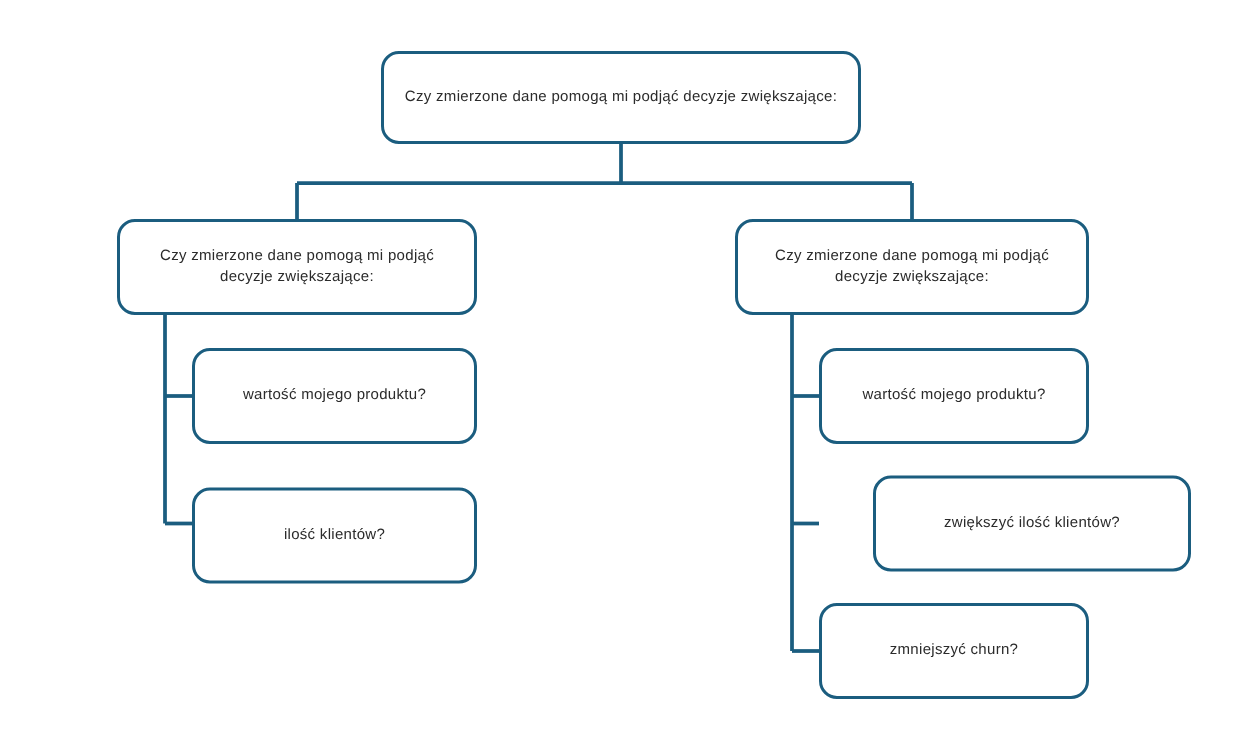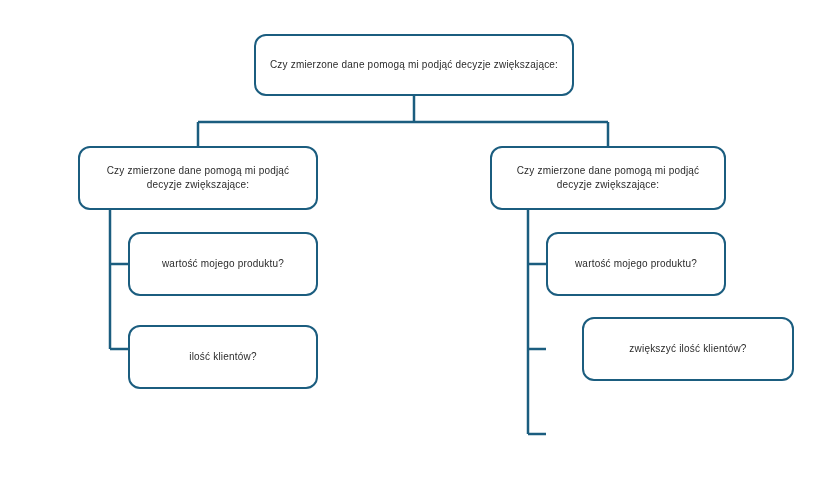--- a/index.html
+++ b/index.html
@@ -93,14 +93,17 @@
   </div>
 
   <div class="node" style="left:546px; top:232px; width:180px; height:64px;">
     <span class="label">wartość mojego produktu?</span>
   </div>
 
   <div class="node" style="left:546px; top:317px; width:212px; height:64px;margin-left:36px;">
     <span class="label">zwiększyć ilość klientów?</span>
   </div>
 
+  <div class="node" style="left:546px; top:402px; width:180px; height:64px;">
+    <span class="label">zmniejszyć churn?</span>
+  </div>
 
 </div>
 
 </body></html>

